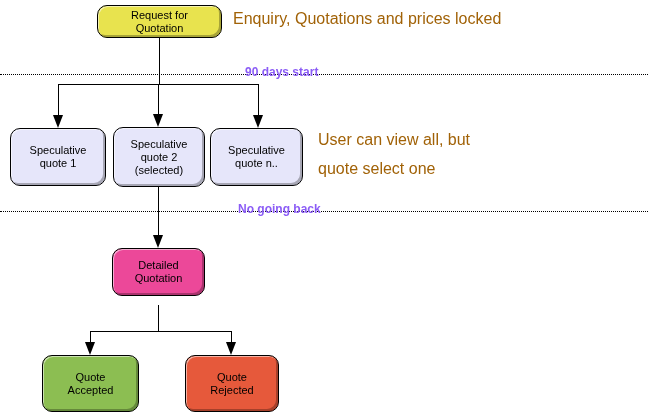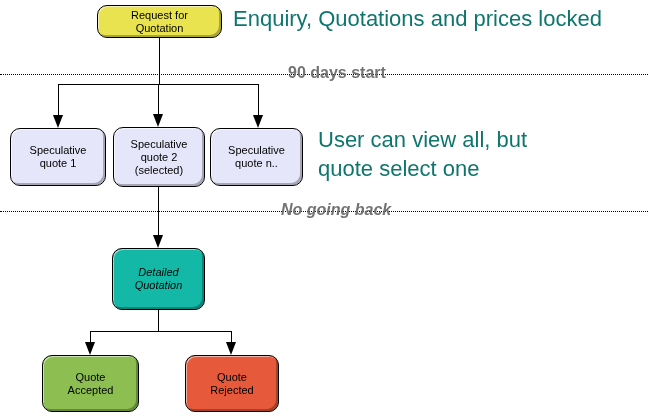--- a/index.html
+++ b/index.html
@@ -28,21 +28,21 @@
     font-size: 11px;
     line-height: 13px;
     color: #000000;
     box-shadow: inset 1px 1px 0 rgba(255,255,255,0.55), inset -2px -2px 0 rgba(0,0,0,0.28);
   }
   .node .lbl { white-space: pre-line; }
   .n-request  { left: 97px;  top: 5px;   width: 125px; height: 33px; background: #e8e34e; }
   .n-spec1    { left: 10px;  top: 128px; width: 96px;  height: 58px; background: #e6e6fa; }
   .n-spec2    { left: 113px; top: 127px; width: 92px;  height: 60px; background: #e6e6fa; }
   .n-specn    { left: 210px; top: 128px; width: 93px;  height: 58px; background: #e6e6fa; }
-  .n-detailed { left: 112px; top: 248px; width: 93px;  height: 62px; background: #14b8a6; font-style: italic; }
+  .n-detailed { left: 112px; top: 248px; width: 93px;  height: 48px; background: #ec4899; }
   .n-accepted { left: 42px;  top: 355px; width: 97px;  height: 57px; background: #8cbe52; }
   .n-rejected { left: 185px; top: 355px; width: 94px;  height: 57px; background: #e6593b; }
 
   
   .line { position: absolute; background: #000000; }
   .vline { width: 1px; }
   .hline { height: 1px; }
   
   .arrowhead {
     position: absolute;
@@ -52,45 +52,44 @@
     border-top: 13px solid #000000;
   }
   
   .divider {
     position: absolute;
     left: 0; width: 648px; height: 0;
     border-top: 1px dotted #000000;
   }
   .divider-label {
     position: absolute;
-    font-size: 16px;
+    font-size: 12px;
     font-weight: bold;
-    color: #737373;
+    color: #8b5cf6;
     line-height: 17px;
     white-space: nowrap;
-    margin-left: 43px;
   }
   
   .annotation {
     position: absolute;
-    font-size: 22px;
-    color: #0f766e;
+    font-size: 16px;
+    color: #a16207;
     line-height: 29px;
     white-space: pre-line;
   }
 </style>
 </head>
 <body>
 
 <div id="canvas">
 
   <div class="divider" style="top:74px;"></div>
   <div class="divider" style="top:211px;"></div>
   <div class="divider-label" style="left:245px; top:64px;">90 days start</div>
-  <div class="divider-label" style="left:238px; top:201px;font-style:italic;">No going back</div>
+  <div class="divider-label" style="left:238px; top:201px;">No going back</div>
 
   <div class="line vline" style="left:159px; top:37px; height:47px;"></div>
   <div class="line hline" style="left:58px;  top:84px; width:201px;"></div>
   <div class="line vline" style="left:58px;  top:84px; height:32px;"></div>
   <div class="line vline" style="left:158px; top:84px; height:32px;"></div>
   <div class="line vline" style="left:258px; top:84px; height:32px;"></div>
   <div class="arrowhead" style="left:53px;  top:115px;"></div>
   <div class="arrowhead" style="left:153px; top:114px;"></div>
   <div class="arrowhead" style="left:253px; top:115px;"></div>
 

